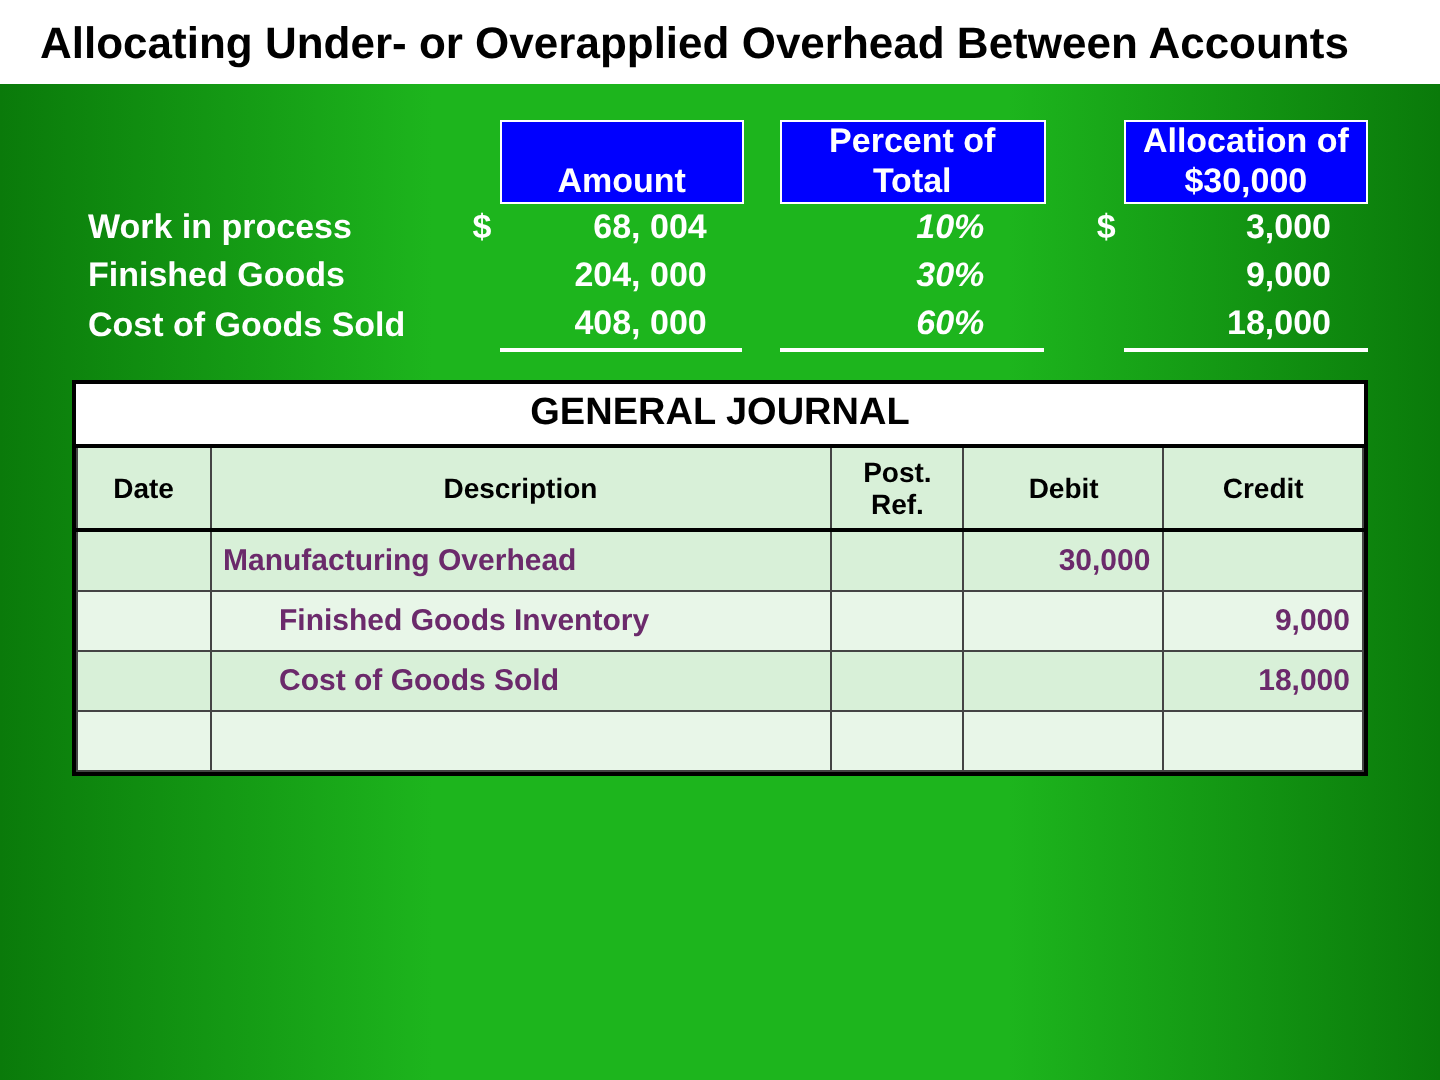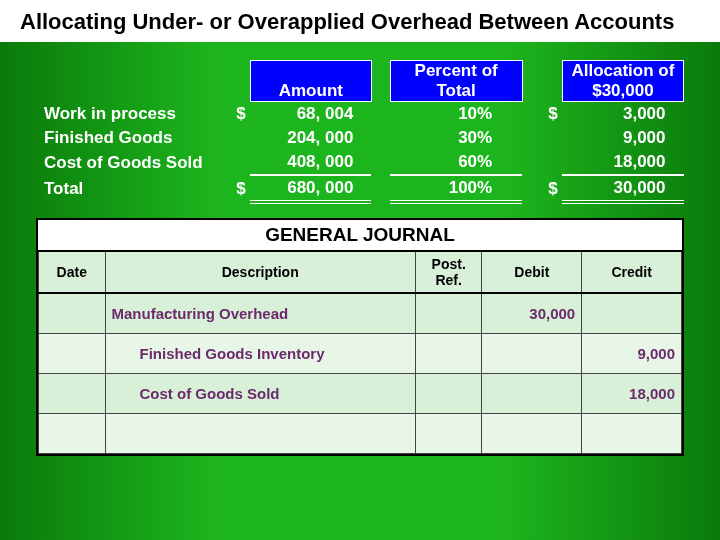--- a/index.html
+++ b/index.html
@@ -45,39 +45,39 @@
     background: transparent;
     border: none;
   }
   .alloc-table td {
     padding: 2px 8px;
     white-space: nowrap;
   }
   .alloc-table td.label { text-align: left; width: 170px; }
   .alloc-table td.cur { text-align: left; width: 20px; padding-right:0; }
   .alloc-table td.num { text-align: right; width: 110px; padding-right: 18px;}
-  .alloc-table td.pct { text-align: right; width: 120px; padding-right: 30px;}
+  .alloc-table td.pct { text-align: right; width: 120px; padding-right: 30px; font-style: italic;}
   .alloc-table tr.underline td.num,
   .alloc-table tr.underline td.pct { border-bottom: 2px solid #fff; }
   .alloc-table tr.total td.num,
   .alloc-table tr.total td.pct { border-bottom: 4px double #fff; }
   .alloc-table tr.total td.cur { }
   .journal {
     margin: 0 36px;
     background: #fff;
     border: 2px solid #000;
   }
   .journal table {
     border-collapse: collapse;
     width: 100%;
     font-size: 15px;
   }
   .journal .jrow td, .journal .hrow th {
     border: 1px solid #444;
-    height: 40px;
+    height: 30px;
   }
   .journal .titlebar td {
     text-align: center;
     font-weight: bold;
     font-size: 19px;
     background: #fff;
     border: none;
     border-bottom: 2px solid #000;
     padding: 4px 0;
     color: #000;
@@ -148,30 +148,20 @@
     <tr class="underline">
       <td class="label">Cost of Goods Sold</td>
       <td class="cur"></td>
       <td class="num">408, 000</td>
       <td></td>
       <td class="pct">60%</td>
       <td></td>
       <td class="cur"></td>
       <td class="num">18,000</td>
     </tr>
-    <tr class="total">
-      <td class="label">Total</td>
-      <td class="cur">$</td>
-      <td class="num">680, 000</td>
-      <td></td>
-      <td class="pct">100%</td>
-      <td></td>
-      <td class="cur">$</td>
-      <td class="num">30,000</td>
-    </tr>
   </tbody>
     </table>
 </div>
 
 <div class="journal">
   <table>
     <tbody>
         <tr class="titlebar">
           <td colspan="5">GENERAL JOURNAL</td>
         </tr>

